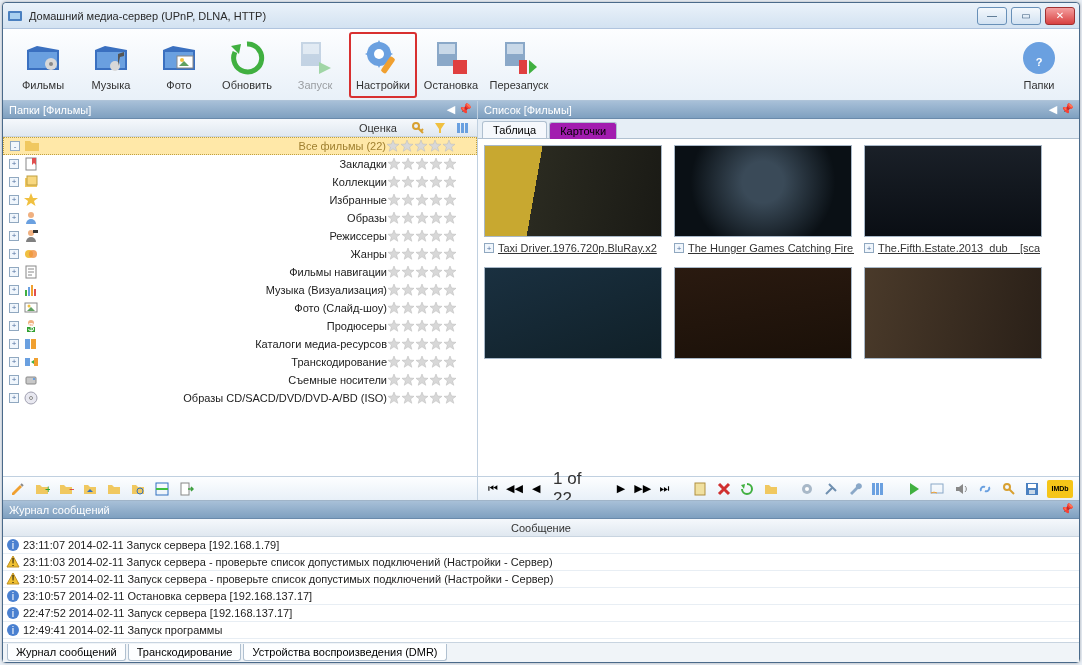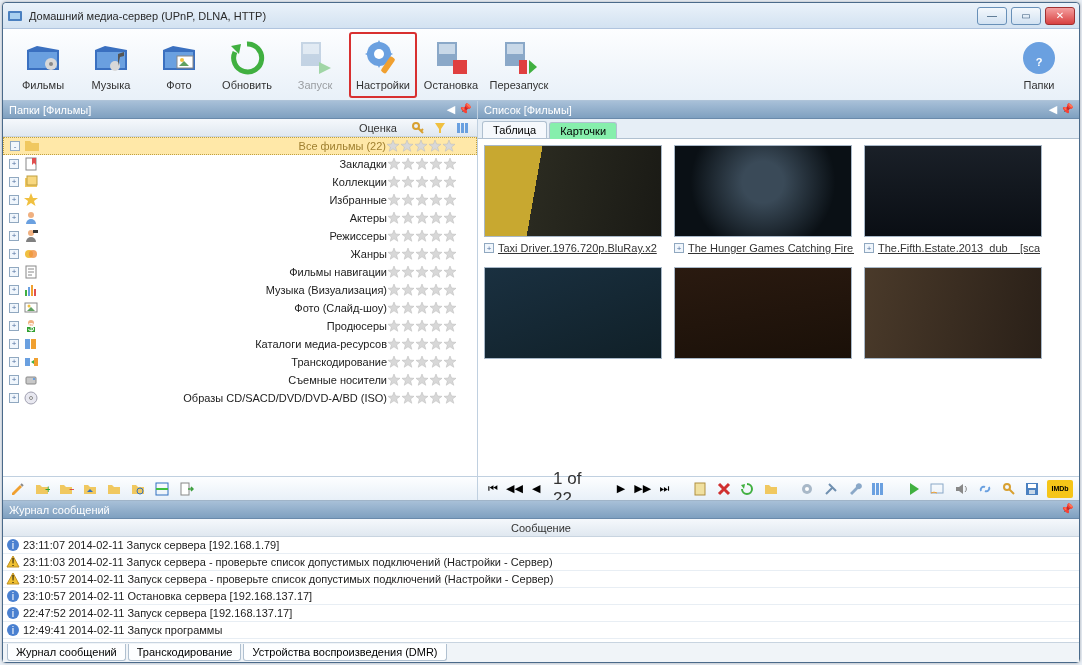--- a/index.html
+++ b/index.html
@@ -46,21 +46,21 @@
 
 .star { width: 14px; height: 14px; }
 .star svg { width: 14px; height: 14px; }
 
 .lefttb { height: 24px; background: linear-gradient(#fdfeff,#e8f0f8); border-top: 1px solid #c0d0e0; display: flex; align-items: center; gap: 6px; padding: 0 6px; }
 .smallico { width: 18px; height: 18px; display: flex; align-items: center; justify-content: center; cursor: pointer; }
 
 .rightpane { flex: 1; display: flex; flex-direction: column; }
 .tabs { height: 20px; display: flex; align-items: flex-end; background: #e6eef6; border-bottom: 1px solid #b0c0d0; padding-left: 4px; }
 .tab { padding: 2px 10px; border: 1px solid #b0c0d0; border-bottom: none; background: #f5f8fc; margin-right: 2px; border-radius: 3px 3px 0 0; cursor: pointer; }
-.tab.active { background: #86efac; position: relative; top: 1px; }
+.tab.active { background: #a21caf; position: relative; top: 1px; }
 
 .cards { flex: 1; overflow: auto; padding: 6px; background: #fff; display: flex; flex-wrap: wrap; gap: 10px; align-content: flex-start; }
 .card { width: 180px; display: flex; flex-direction: column; }
 .thumb { width: 178px; height: 92px; border: 1px solid #a8b8c8; background: linear-gradient(135deg,#1a2a3a,#0a1218); position: relative; }
 .caption { height: 18px; display: flex; align-items: center; font-size: 11px; color: #333; margin-top: 2px; }
 .caption .exp { width: 10px; height: 10px; border: 1px solid #90a8c0; background: #f0f6fc; display: flex; align-items: center; justify-content: center; font-size: 8px; color: #5070a0; margin-right: 4px; flex-shrink: 0; }
 .caption span.txt { white-space: nowrap; overflow: hidden; text-overflow: clip; text-decoration: underline; }
 
 .cardbar { height: 24px; background: linear-gradient(#fdfeff,#e8f0f8); border-top: 1px solid #c0d0e0; display: flex; align-items: center; gap: 6px; padding: 0 6px; }
 .pager { display: flex; align-items: center; gap: 4px; }
@@ -384,21 +384,21 @@
             </span>
           </div>
           <div class="trow">
             <span class="exp">+</span>
             <span class="ticon2">
               <svg width="16" height="16">
                 <circle cx="8" cy="5" r="3" fill="#f0b080"></circle>
                 <path d="M3 14 A5 5 0 0 1 13 14 Z" fill="#6aa0e0"></path>
               </svg>
             </span>
-            <span class="tname">Актеры</span>
+            <span class="tname">Образы</span>
             <span class="stars">
               <span class="star">
                 <svg viewBox="0 0 14 14">
                   <path d="M7 1 L8.6 5 L13 5.3 L9.6 8 L10.8 12.3 L7 9.8 L3.2 12.3 L4.4 8 L1 5.3 L5.4 5 Z" fill="#d8d8d8" stroke="#b8b8b8" stroke-width="0.5"></path>
                 </svg>
               </span>
               <span class="star">
                 <svg viewBox="0 0 14 14">
                   <path d="M7 1 L8.6 5 L13 5.3 L9.6 8 L10.8 12.3 L7 9.8 L3.2 12.3 L4.4 8 L1 5.3 L5.4 5 Z" fill="#d8d8d8" stroke="#b8b8b8" stroke-width="0.5"></path>
                 </svg>

